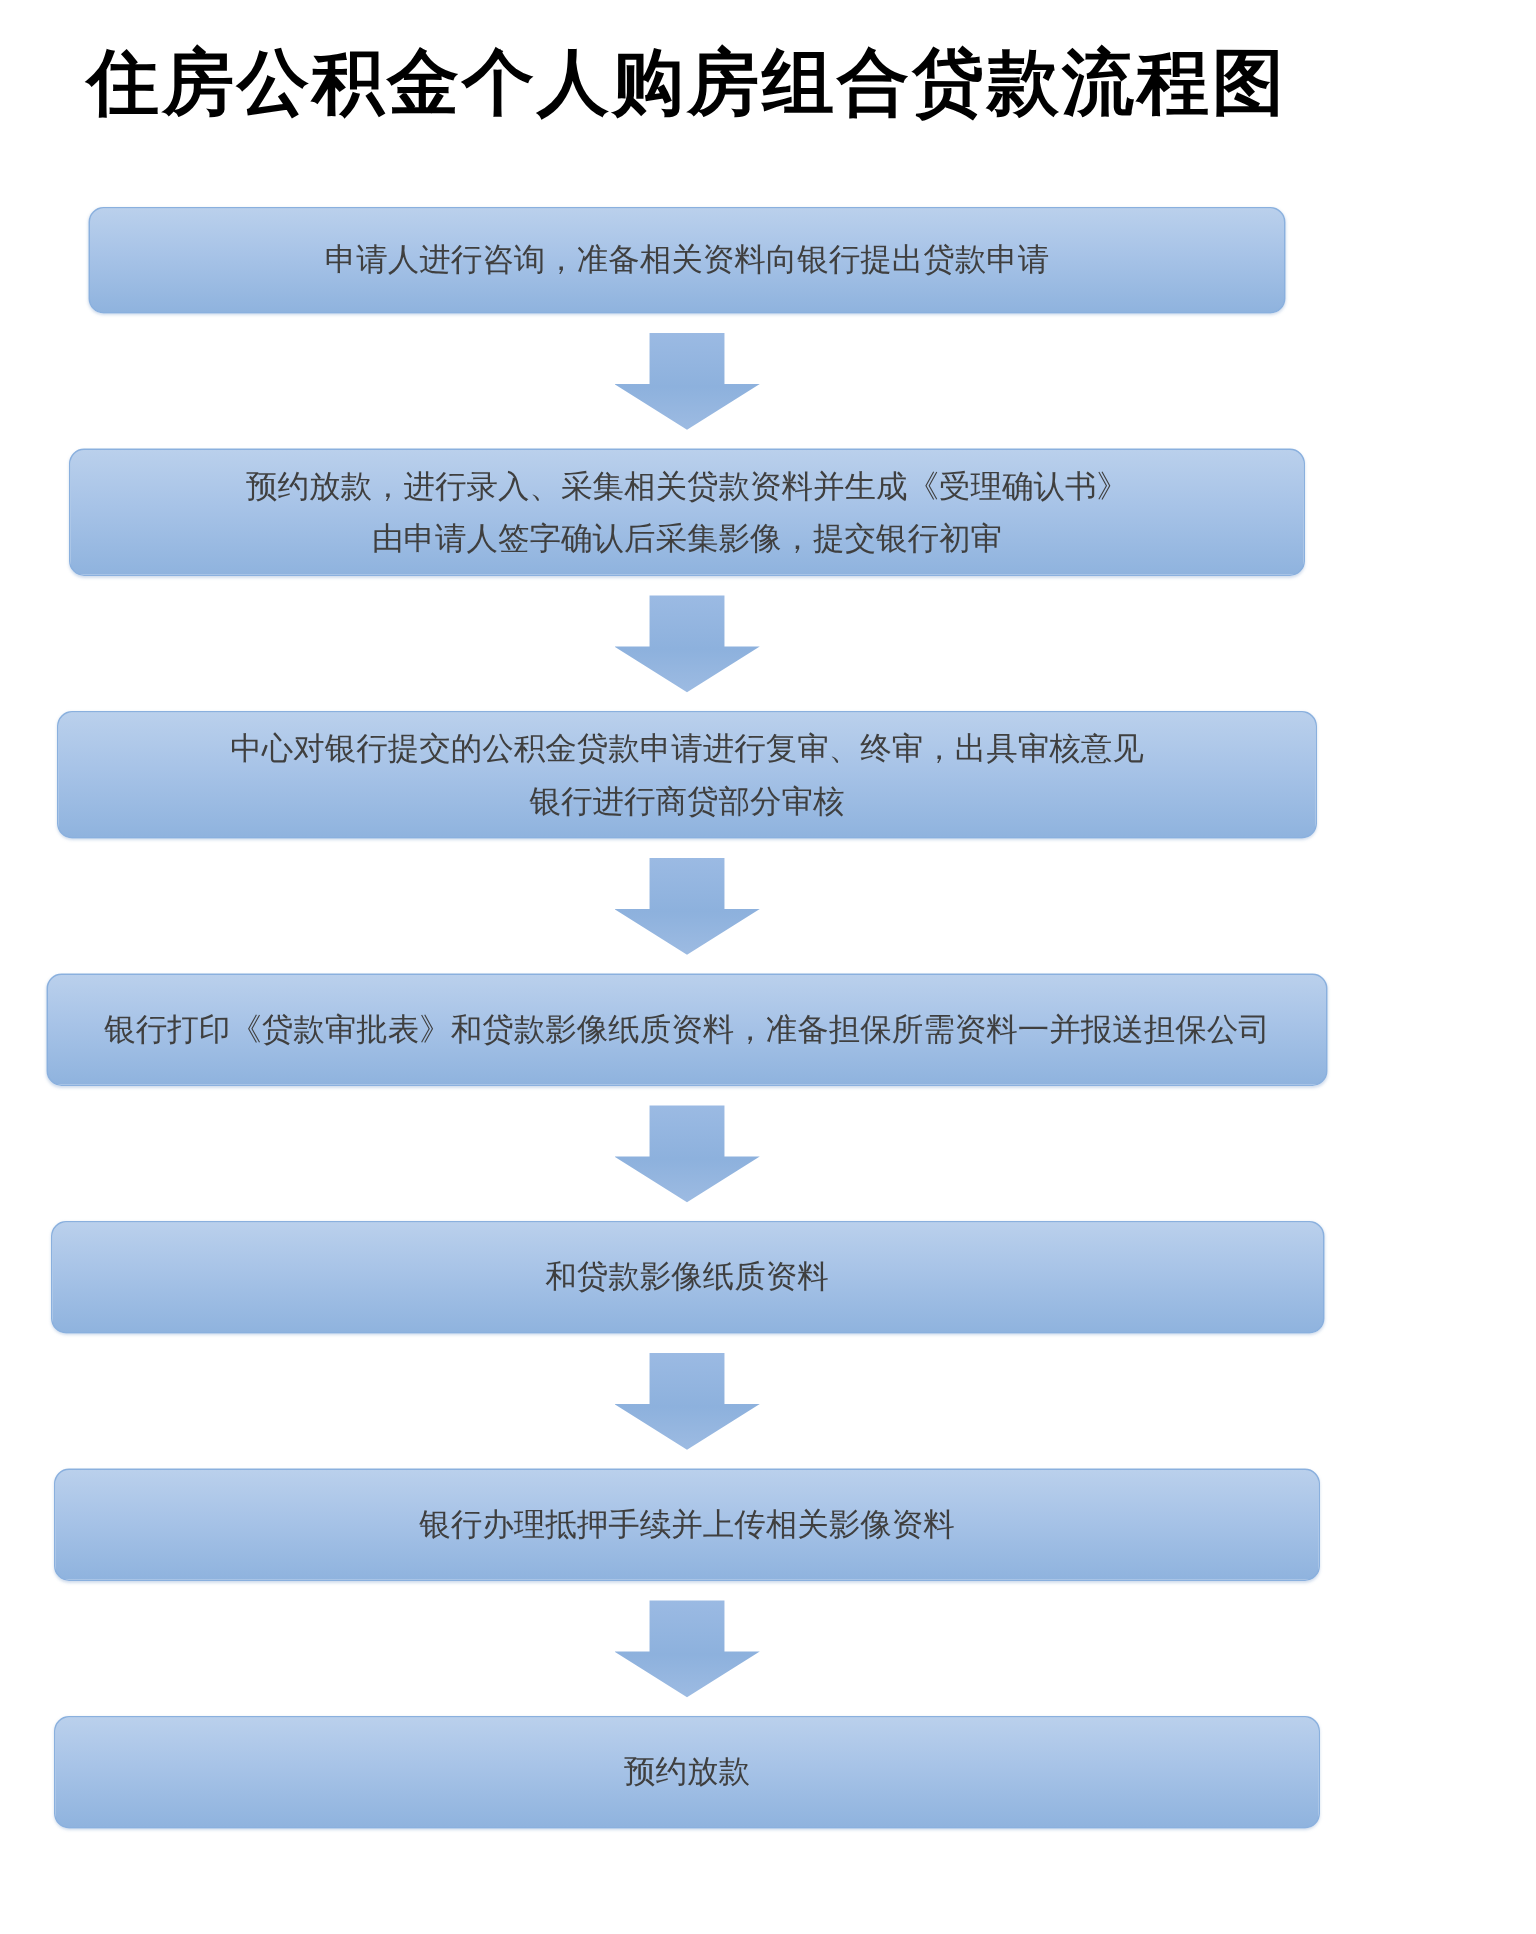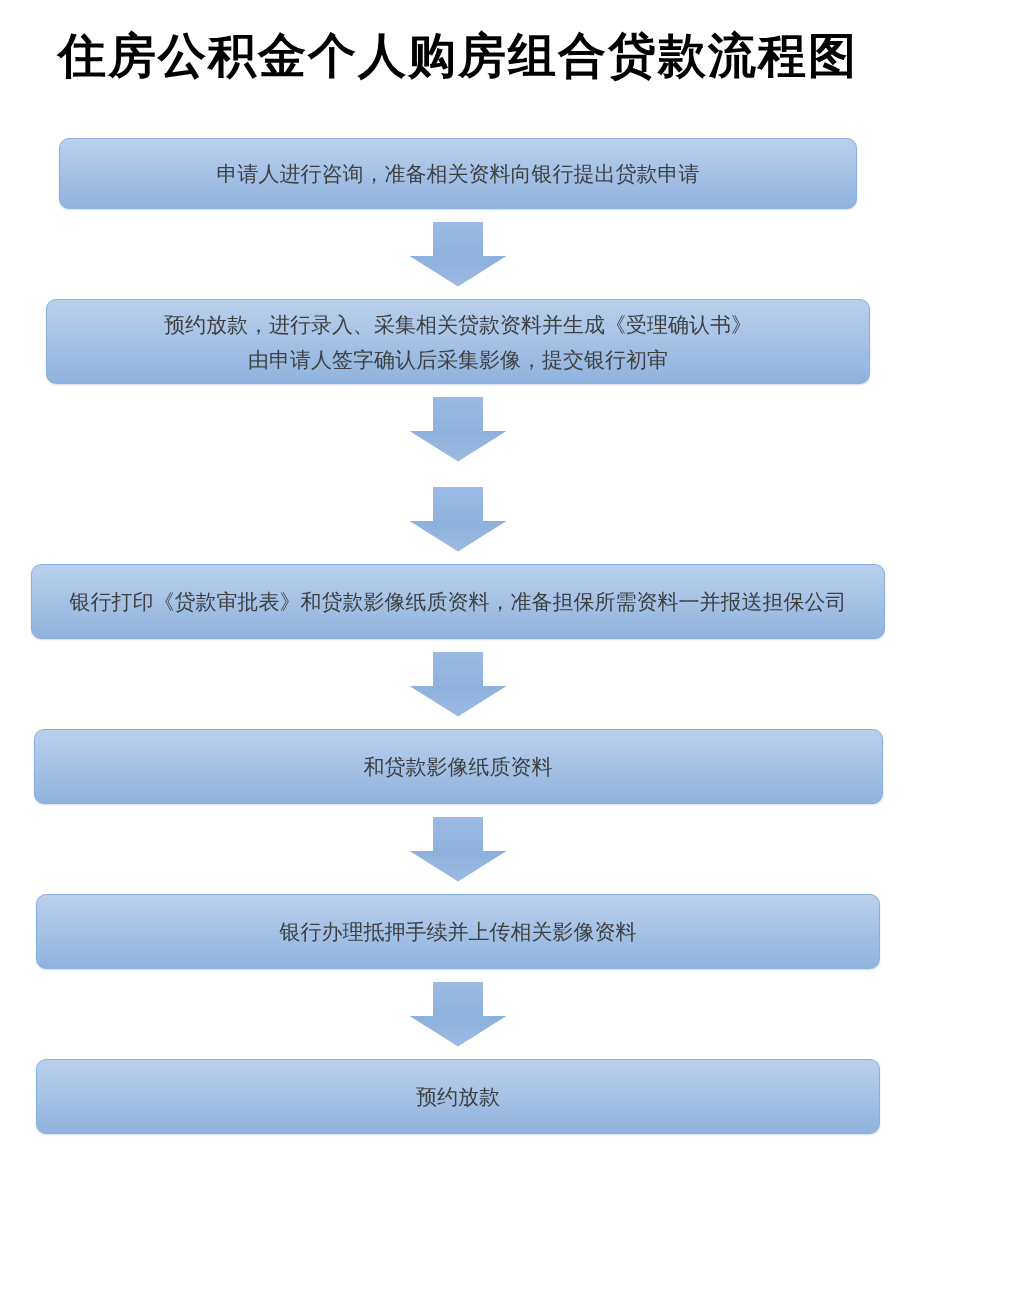--- a/index.html
+++ b/index.html
@@ -84,20 +84,24 @@
 
     <div class="step-box b2">
       <span>预约放款，进行录入、采集相关贷款资料并生成《受理确认书》
 由申请人签字确认后采集影像，提交银行初审</span>
     </div>
 
     <div class="arrow-row">
       <div class="down-arrow"></div>
     </div>
 
+    <div class="step-box b3">
+      <span>中心对银行提交的公积金贷款申请进行复审、终审，出具审核意见
+银行进行商贷部分审核</span>
+    </div>
 
     <div class="arrow-row">
       <div class="down-arrow"></div>
     </div>
 
     <div class="step-box b4">
       <span>银行打印《贷款审批表》和贷款影像纸质资料，准备担保所需资料一并报送担保公司</span>
     </div>
 
     <div class="arrow-row">

